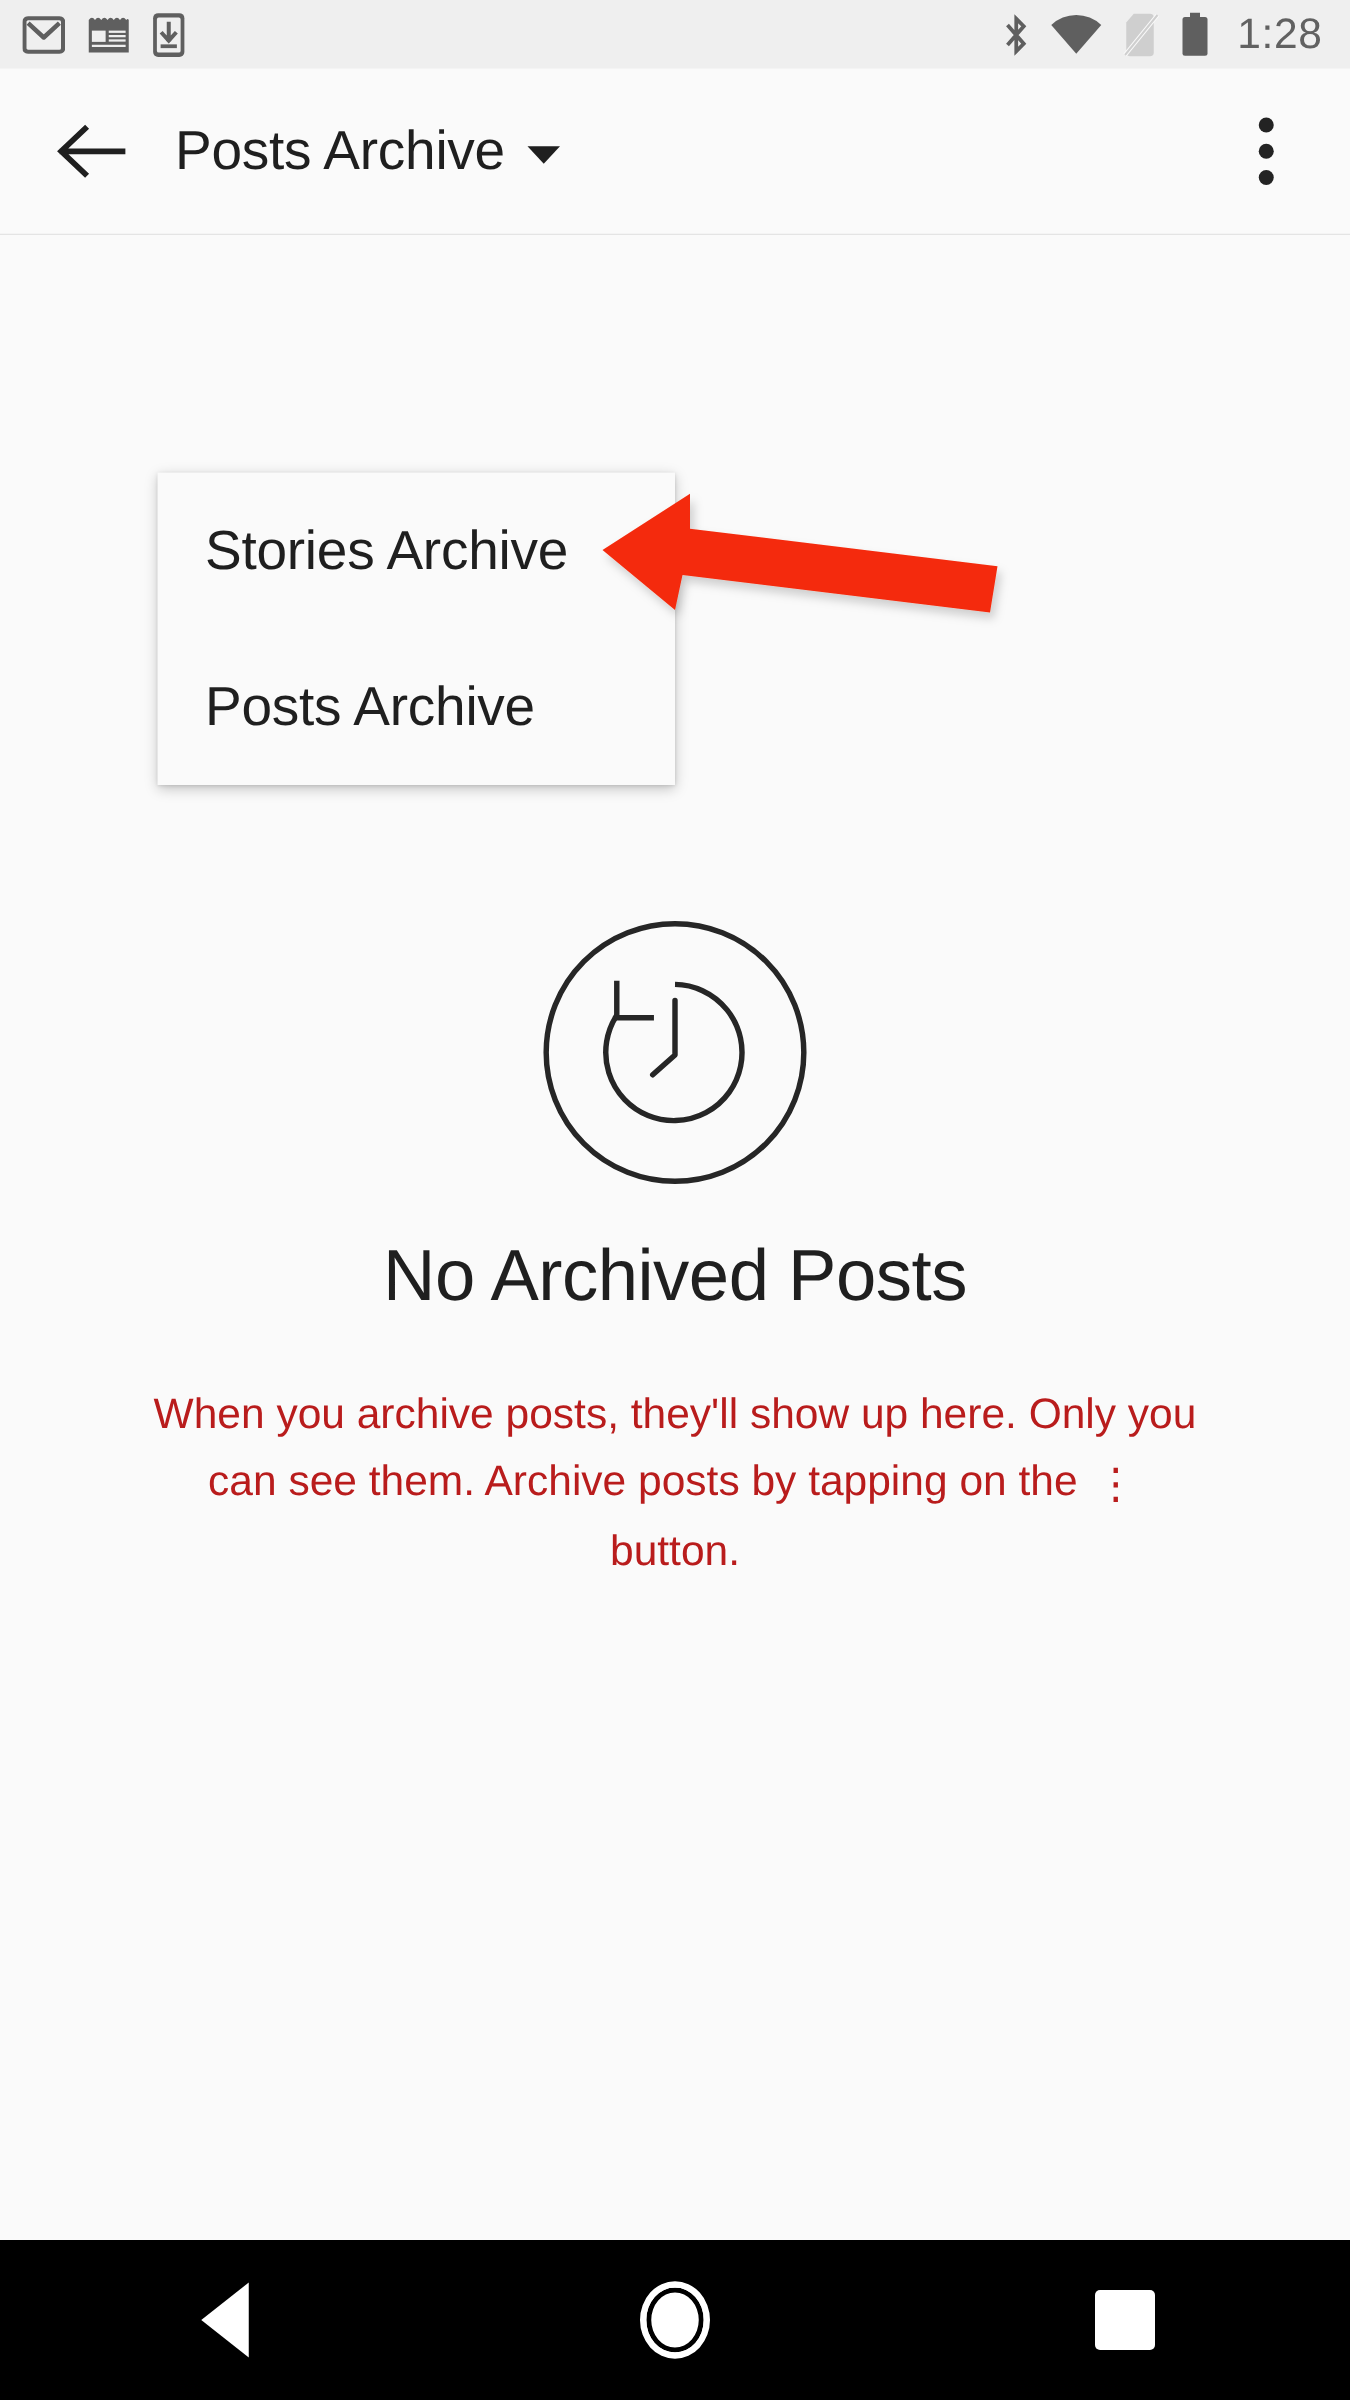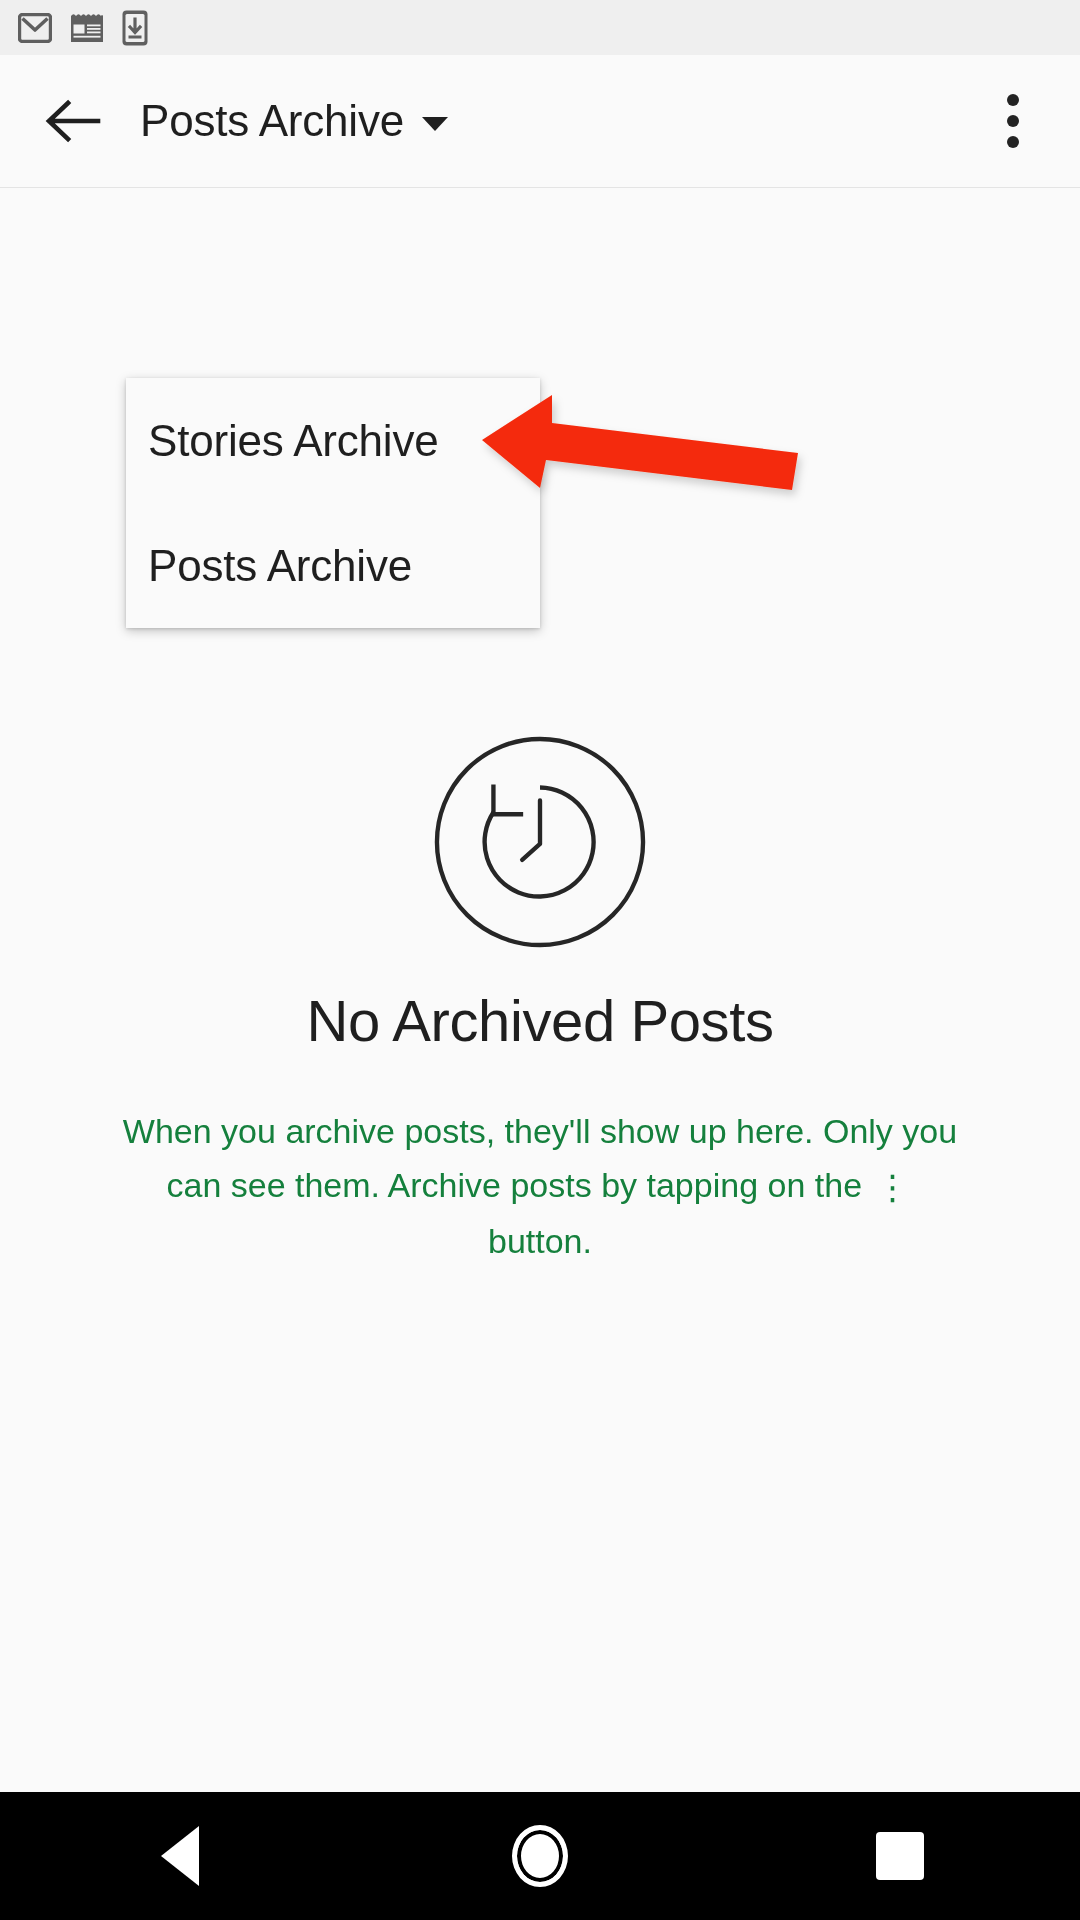--- a/index.html
+++ b/index.html
@@ -88,42 +88,42 @@
   .empty-icon { width:218px; height:218px; }
   .empty-title {
     margin-top:36px;
     font-size:58px; color:#1f1f1f; font-weight:400; letter-spacing:-0.4px;
   }
   .empty-body {
     margin-top:50px;
     width:840px;
     text-align:center;
     font-size:34px; line-height:54px;
-    color:#15803d;
+    color:#b91c1c;
   }
   .dots-inline {
     display:inline-block;
     vertical-align:-2px;
     margin:0 4px;
   }
 
   
   .menu {
     position:absolute;
     left:126px; top:190px;
     width:414px;
     background:#fafafa;
     box-shadow:0 3px 10px rgba(0,0,0,0.22), 0 1px 3px rgba(0,0,0,0.14);
     z-index:5;
     padding:0;
   }
   .menu-item {
     height:125px;
     display:flex; align-items:center;
-    padding-left:22px;
+    padding-left:38px;
     font-size:44px; color:#1f1f1f; letter-spacing:-0.2px;
   }
 
   
   .annot-arrow {
     position:absolute;
     left:480px; top:190px;
     width:360px; height:130px;
     z-index:9;
     pointer-events:none;
@@ -183,20 +183,43 @@
 
       <svg class="sb-icon" width="26" height="36" viewBox="0 0 26 36">
         <rect x="0.5" y="0.5" width="25" height="35" rx="4" fill="#5f5f5f"></rect>
         <rect x="3.5" y="4" width="19" height="28" rx="1.5" fill="#efefef"></rect>
         <path d="M13 9 v12 M13 22.5 L8 17 M13 22.5 L18 17" fill="none" stroke="#5f5f5f" stroke-width="3.2" stroke-linecap="square"></path>
         <rect x="6.5" y="25.5" width="13" height="3" fill="#5f5f5f"></rect>
       </svg>
 
     </div>
 
+    <div class="status-right">
+
+      <svg class="sb-icon" width="22" height="36" viewBox="0 0 22 36">
+        <path d="M4 10 L17 25 L11 31 L11 5 L17 11 L4 26" fill="none" stroke="#5f5f5f" stroke-width="3" stroke-linejoin="miter" stroke-linecap="butt"></path>
+      </svg>
+
+      <svg class="sb-icon" width="42" height="32" viewBox="0 0 42 32">
+        <path d="M1 8 A29 29 0 0 1 41 8 L21 31 Z" fill="#5f5f5f"></path>
+      </svg>
+
+      <svg class="sb-icon" width="30" height="36" viewBox="0 0 30 36">
+        <path d="M9 1 h13 a3 3 0 0 1 3 3 v28 a3 3 0 0 1 -3 3 h-16 a3 3 0 0 1 -3 -3 v-24 z" fill="#cfcfcf"></path>
+        <path d="M2 34 L28 2" stroke="#fafafa" stroke-width="3.4"></path>
+        <path d="M2 34 L28 2" stroke="#cfcfcf" stroke-width="1.6"></path>
+      </svg>
+
+      <svg class="sb-icon" width="24" height="36" viewBox="0 0 24 36">
+        <rect x="8" y="0" width="8" height="4" fill="#5f5f5f"></rect>
+        <rect x="2" y="3.5" width="20" height="31" rx="2" fill="#5f5f5f"></rect>
+      </svg>
+
+      <span class="clock">1:28</span>
+    </div>
   </div>
 
   <div class="appbar">
 
     <div class="back-btn">
       <svg width="56" height="44" viewBox="0 0 56 44">
         <path d="M53 22 H5 M23 4 L4 22 L23 40" fill="none" stroke="#1f1f1f" stroke-width="4.6" stroke-linecap="square" stroke-linejoin="miter"></path>
       </svg>
     </div>
 

